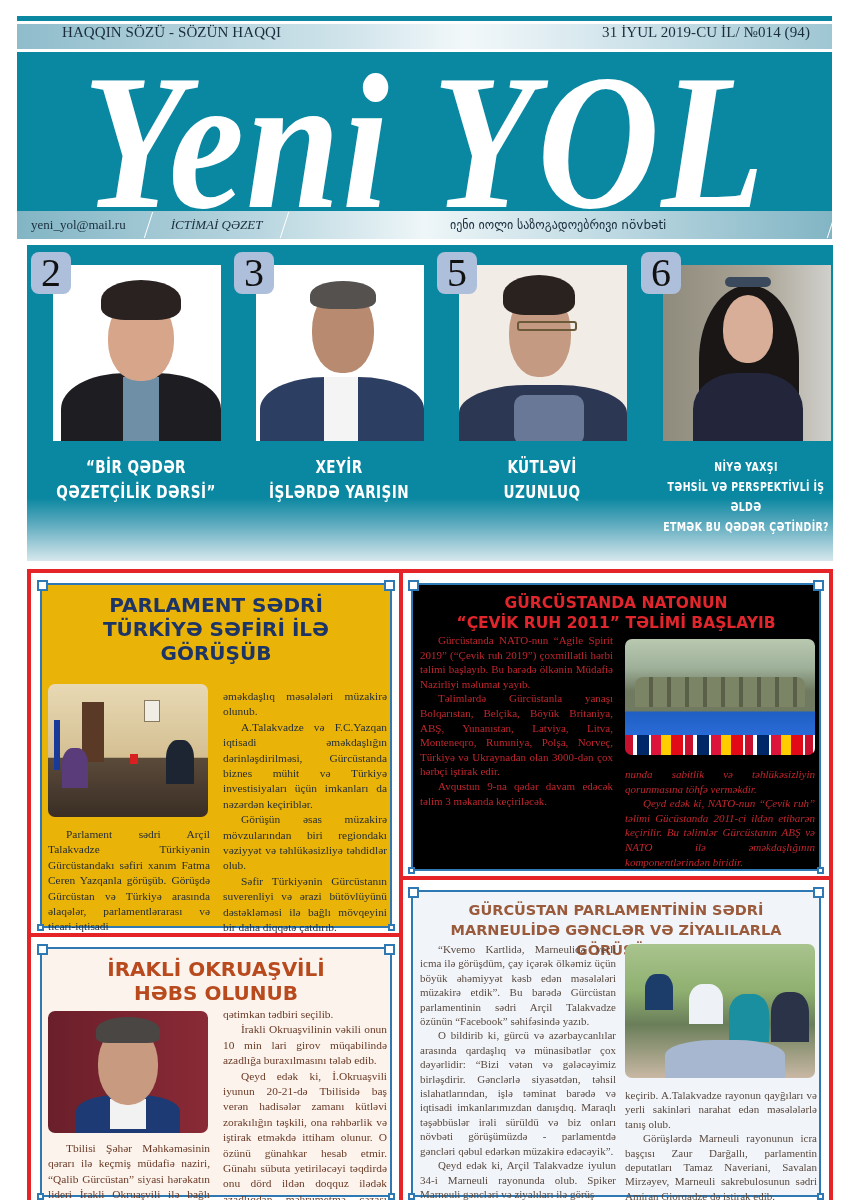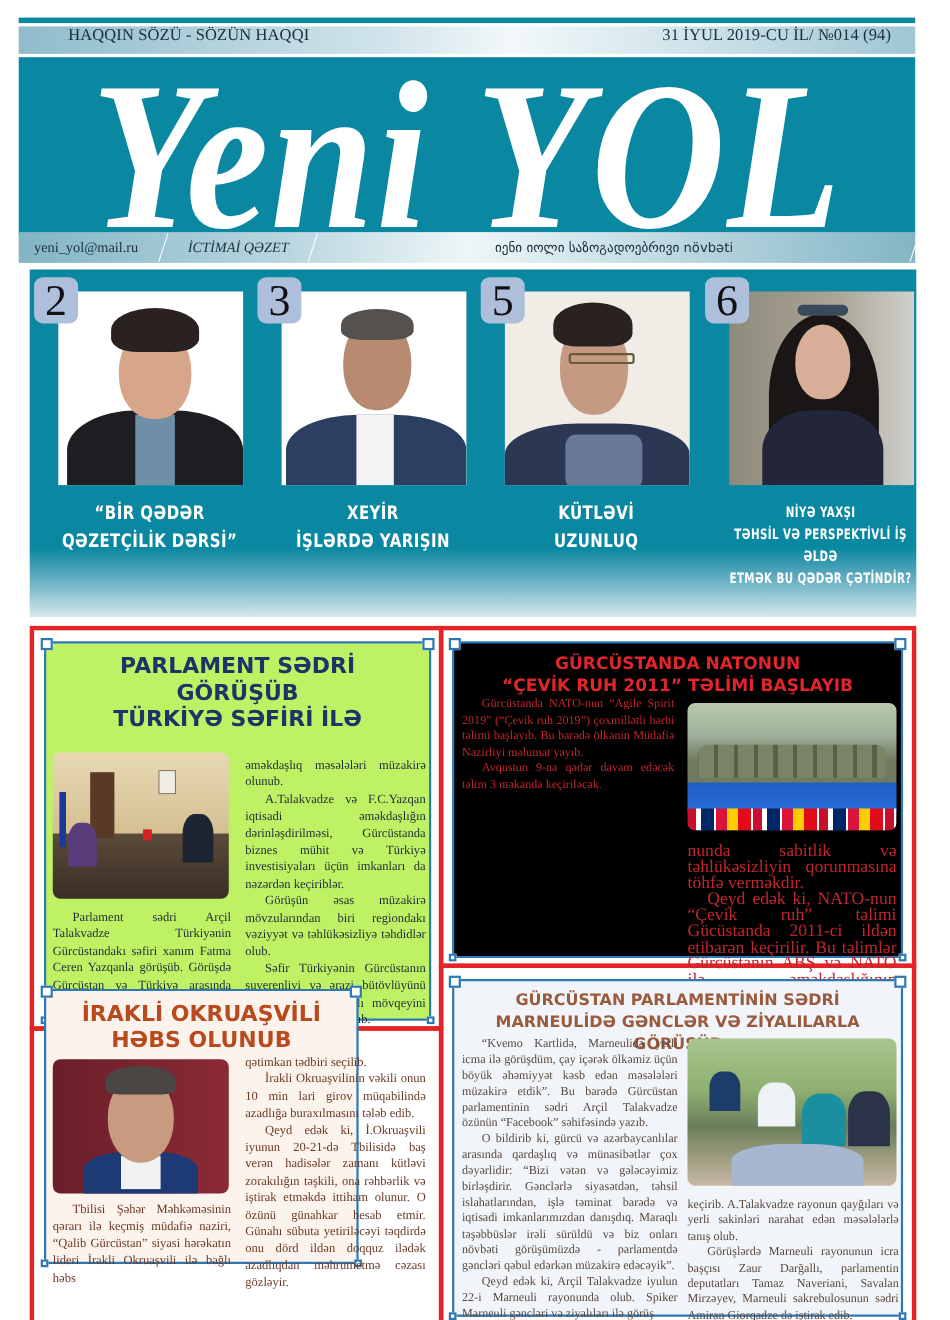--- a/index.html
+++ b/index.html
@@ -45,21 +45,21 @@
   
   .red-frame { position: absolute; border: 4px solid #e52427; }
   .card { position: absolute; border: 2px solid #2e79b3; border-radius: 3px; }
   .card::before, .card::after { content: ""; position: absolute; width: 7px; height: 7px; border: 2px solid #2e79b3; background: #fff; }
   .card::before { left: -5px; top: -5px; }
   .card::after { right: -5px; top: -5px; }
   .card .corner-bl, .card .corner-br { position: absolute; width: 7px; height: 7px; border: 2px solid #2e79b3; background: #fff; bottom: -5px; }
   .card .corner-bl { left: -5px; }
   .card .corner-br { right: -5px; }
 
-  .card-bg-green { background: #bef264; }
+  .card-bg-green { background: #eab308; }
   .card-bg-pink  { background: #000000; }
   .card-bg-blue  { background: #f1f4f8; }
   .card-bg-peach { background: #fbf3ec; }
 
   .headline { text-align: center; font-family: "DejaVu Sans", sans-serif; font-weight: bold; line-height: 1.15; }
   .body-text { font-family: "Liberation Serif", serif; font-size: 11.4px; line-height: 15.4px; text-align: justify; }
   .body-text p { text-indent: 18px; }
   .body-text p.cont { text-indent: 0; }
 
   .img { position: absolute; border-radius: 7px; overflow: hidden; }
@@ -148,22 +148,22 @@
 <div class="red-frame" style="left:27px;top:569px;width:376px;height:368px;"></div>
 <div class="red-frame" style="left:399px;top:569px;width:434px;height:311px;"></div>
 <div class="red-frame" style="left:27px;top:933px;width:376px;height:280px;"></div>
 <div class="red-frame" style="left:399px;top:876px;width:434px;height:337px;"></div>
 
 <div class="card card-bg-green" style="left:40px;top:583px;width:352px;height:345px;">
   <span class="corner-bl"></span>
     <span class="corner-br"></span>
   <div class="headline" style="position:absolute;left:0;top:8px;width:100%;font-size:20px;color:#1d3566;line-height:24px;">
     <div>PARLAMENT SƏDRİ</div>
+    <div>TÜRKİYƏ SƏFİRİ İLƏ</div>
     <div>GÖRÜŞÜB</div>
-    <div>TÜRKİYƏ SƏFİRİ İLƏ</div>
   </div>
   <div class="img" style="left:6px;top:99px;width:160px;height:133px;background:linear-gradient(180deg,#e8d9b4 0%,#d4bf92 55%,#5a4a3a 56%,#3a2e25 100%);">
     <div style="position:absolute;left:34px;top:18px;width:22px;height:60px;background:#5a3a26;"></div>
     <div style="position:absolute;left:96px;top:16px;width:16px;height:22px;background:#f0ede4;border:1px solid #8a7a60;"></div>
     <div style="position:absolute;left:6px;top:36px;width:6px;height:50px;background:#1a3a9a;"></div>
     <div style="position:absolute;left:14px;top:64px;width:26px;height:40px;background:#5b3c7a;border-radius:40% 40% 0 0;"></div>
     <div style="position:absolute;left:118px;top:56px;width:28px;height:44px;background:#1d2432;border-radius:40% 40% 0 0;"></div>
     <div style="position:absolute;left:82px;top:70px;width:8px;height:10px;background:#d82020;"></div>
   </div>
   <div class="body-text" style="position:absolute;left:181px;top:104px;width:164px;color:#1f2a36;">
@@ -179,33 +179,34 @@
 
 <div class="card card-bg-pink" style="left:411px;top:583px;width:410px;height:288px;">
   <span class="corner-bl"></span>
     <span class="corner-br"></span>
   <div class="headline" style="position:absolute;left:0;top:8px;width:100%;font-size:15.5px;color:#e0252c;line-height:20px;">
     <div>GÜRCÜSTANDA NATONUN</div>
     <div>“ÇEVİK RUH 2011” TƏLİMİ BAŞLAYIB</div>
   </div>
   <div class="body-text" style="position:absolute;left:7px;top:48px;width:193px;color:#c0262d;font-size:11px;line-height:14.6px;">
     <p>Gürcüstanda NATO-nun “Agile Spirit 2019” (“Çevik ruh 2019”) çoxmillətli hərbi təlimi başlayıb. Bu barədə ölkənin Müdafiə Nazirliyi məlumat yayıb.</p>
+    <p>Təlimlərdə Gürcüstanla yanaşı Bolqarıstan, Belçika, Böyük Britaniya, ABŞ, Yunanıstan, Latviya, Litva, Monteneqro, Rumıniya, Polşa, Norveç, Türkiyə və Ukraynadan olan 3000-dən çox hərbçi iştirak edir.</p>
     <p>Avqustun 9-na qədər davam edəcək təlim 3 məkanda keçiriləcək.</p>
   </div>
   <div class="img" style="left:212px;top:54px;width:190px;height:116px;background:linear-gradient(180deg,#b9c9b0 0%,#9fb09a 25%,#6f7a60 45%,#6f7a60 62%,#1f5fc4 63%,#2a6cd8 85%,#222 86%);">
     <div style="position:absolute;left:10px;top:38px;width:170px;height:30px;background:repeating-linear-gradient(90deg,#7c8466 0 14px,#5a6048 14px 18px);border-radius:8px 8px 0 0;"></div>
     <div style="position:absolute;left:0;top:96px;width:190px;height:20px;background:repeating-linear-gradient(90deg,#c8102e 0 8px,#fff 8px 12px,#002868 12px 24px,#ffffff 24px 26px,#dc143c 26px 36px,#ffcd00 36px 46px,#e30a17 46px 58px,#fff 58px 60px);"></div>
   </div>
-  <div class="body-text" style="position:absolute;left:212px;top:182px;width:190px;color:#c0262d;font-size:16px;line-height:14.6px;">
+  <div class="body-text" style="position:absolute;left:212px;top:182px;width:190px;color:#c0262d;font-size:11px;line-height:14.6px;font-style:italic;">
     <p class="cont">nunda sabitlik və təhlükəsizliyin qorunmasına töhfə verməkdir.</p>
     <p>Qeyd edək ki, NATO-nun “Çevik ruh” təlimi Gücüstanda 2011-ci ildən etibarən keçirilir. Bu təlimlər Gürcüstanın ABŞ və NATO ilə əməkdaşlığının komponentlərindən biridir.</p>
   </div>
 </div>
 
-<div class="card card-bg-peach" style="left:40px;top:899px;width:286px;height:250px;">
+<div class="card card-bg-peach" style="left:40px;top:947px;width:352px;height:250px;">
   <span class="corner-bl"></span>
     <span class="corner-br"></span>
   <div class="headline" style="position:absolute;left:0;top:8px;width:100%;font-size:20px;color:#b84a1e;line-height:24px;">
     <div>İRAKLİ OKRUAŞVİLİ</div>
     <div>HƏBS OLUNUB</div>
   </div>
   <div class="img" style="left:6px;top:62px;width:160px;height:122px;background:linear-gradient(90deg,#6a1f2a,#8a2a36);">
     <div style="position:absolute;left:28px;top:84px;width:104px;height:40px;background:#1e3a74;border-radius:40% 40% 0 0;"></div>
     <div style="position:absolute;left:62px;top:88px;width:36px;height:30px;background:#f2f2f2;"></div>
     <div style="position:absolute;left:50px;top:14px;width:60px;height:80px;background:#c89a80;border-radius:48%;"></div>
@@ -224,21 +225,21 @@
 <div class="card card-bg-blue" style="left:411px;top:890px;width:410px;height:307px;">
   <span class="corner-bl"></span>
     <span class="corner-br"></span>
   <div class="headline" style="position:absolute;left:0;top:8px;width:100%;font-size:14.5px;color:#9a5a3c;line-height:20px;">
     <div>GÜRCÜSTAN PARLAMENTİNİN SƏDRİ</div>
     <div>MARNEULİDƏ GƏNCLƏR VƏ ZİYALILARLA GÖRÜŞÜB</div>
   </div>
   <div class="body-text" style="position:absolute;left:7px;top:50px;width:196px;color:#5a4a40;font-size:11px;line-height:14.4px;">
     <p>“Kvemo Kartlidə, Marneulidə yerli icma ilə görüşdüm, çay içərək ölkəmiz üçün böyük əhəmiyyət kəsb edən məsələləri müzakirə etdik”. Bu barədə Gürcüstan parlamentinin sədri Arçil Talakvadze özünün “Facebook” səhifəsində yazıb.</p>
     <p>O bildirib ki, gürcü və azərbaycanlılar arasında qardaşlıq və münasibətlər çox dəyərlidir: “Bizi vətən və gələcəyimiz birləşdirir. Gənclərlə siyasətdən, təhsil islahatlarından, işlə təminat barədə və iqtisadi imkanlarımızdan danışdıq. Maraqlı təşəbbüslər irəli sürüldü və biz onları növbəti görüşümüzdə - parlamentdə gəncləri qəbul edərkən müzakirə edəcəyik”.</p>
-    <p>Qeyd edək ki, Arçil Talakvadze iyulun 22-i Marneuli rayonunda olub. Spiker Marneuli gəncləri və ziyalıları ilə görüş</p>
+    <p>Qeyd edək ki, Arçil Talakvadze iyulun 34-i Marneuli rayonunda olub. Spiker Marneuli gəncləri və ziyalıları ilə görüş</p>
   </div>
   <div class="img" style="left:212px;top:52px;width:190px;height:134px;background:linear-gradient(180deg,#a9c48e 0%,#8fb070 35%,#6a7e5a 60%,#c9b8a4 100%);">
     <div style="position:absolute;left:20px;top:30px;width:28px;height:36px;background:#1c3d6a;border-radius:40% 40% 0 0;"></div>
     <div style="position:absolute;left:64px;top:40px;width:34px;height:40px;background:#eef2f6;border-radius:40% 40% 0 0;"></div>
     <div style="position:absolute;left:104px;top:50px;width:40px;height:48px;background:#1a8fa0;border-radius:40% 40% 0 0;"></div>
     <div style="position:absolute;left:146px;top:48px;width:38px;height:50px;background:#2a3348;border-radius:40% 40% 0 0;"></div>
     <div style="position:absolute;left:40px;top:96px;width:120px;height:38px;background:#a7b7cf;border-radius:40% 40% 0 0;"></div>
   </div>
   <div class="body-text" style="position:absolute;left:212px;top:196px;width:192px;color:#5a4a40;font-size:11px;line-height:14.4px;">
     <p class="cont">keçirib. A.Talakvadze rayonun qayğıları və yerli sakinləri narahat edən məsələlərlə tanış olub.</p>

